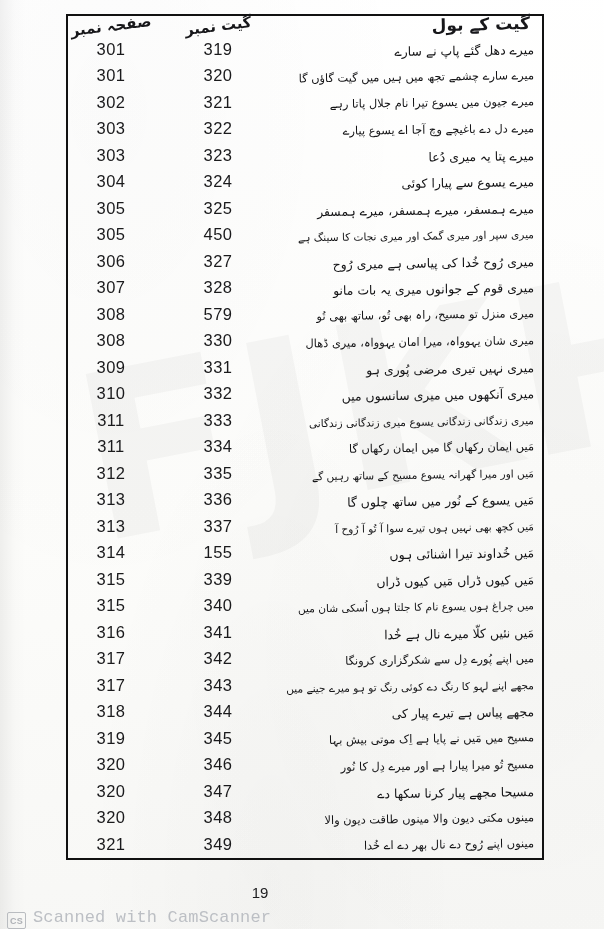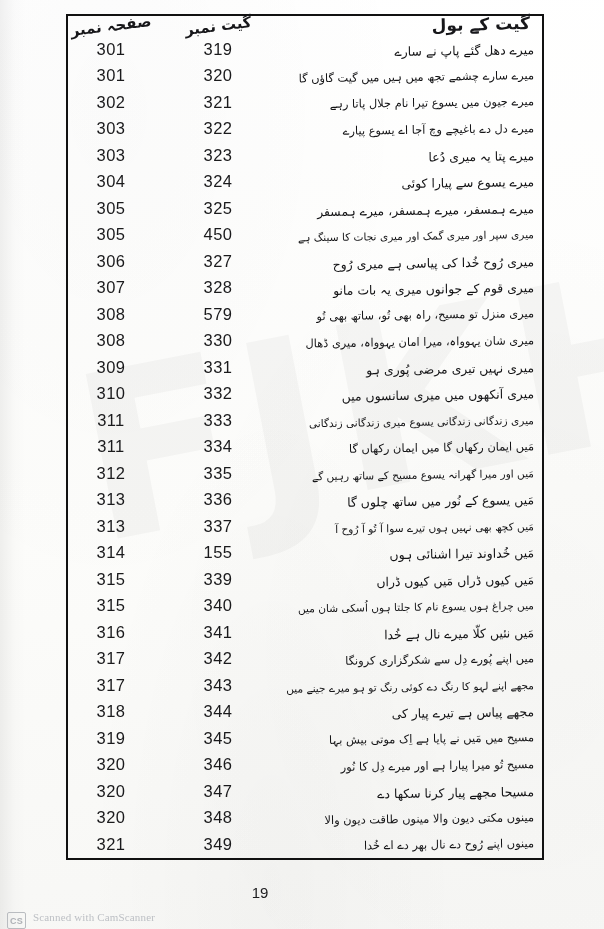--- a/index.html
+++ b/index.html
@@ -170,22 +170,22 @@
     font-size: 9px;
     font-weight: 700;
     letter-spacing: 0.3px;
     display: flex;
     align-items: center;
     justify-content: center;
     flex: none;
     margin-top: 7px;
   }
   .cs-text {
-    font-family: Liberation Serif, serif;
-    font-size: 11px;
+    font-family: Liberation Mono, monospace;
+    font-size: 17px;
     color: #bcbfc4;
     letter-spacing: 0.15px;
   }
 </style>
 </head>
 <body>
 
 <div class="page">
 
   <div class="paper-grain"></div>

